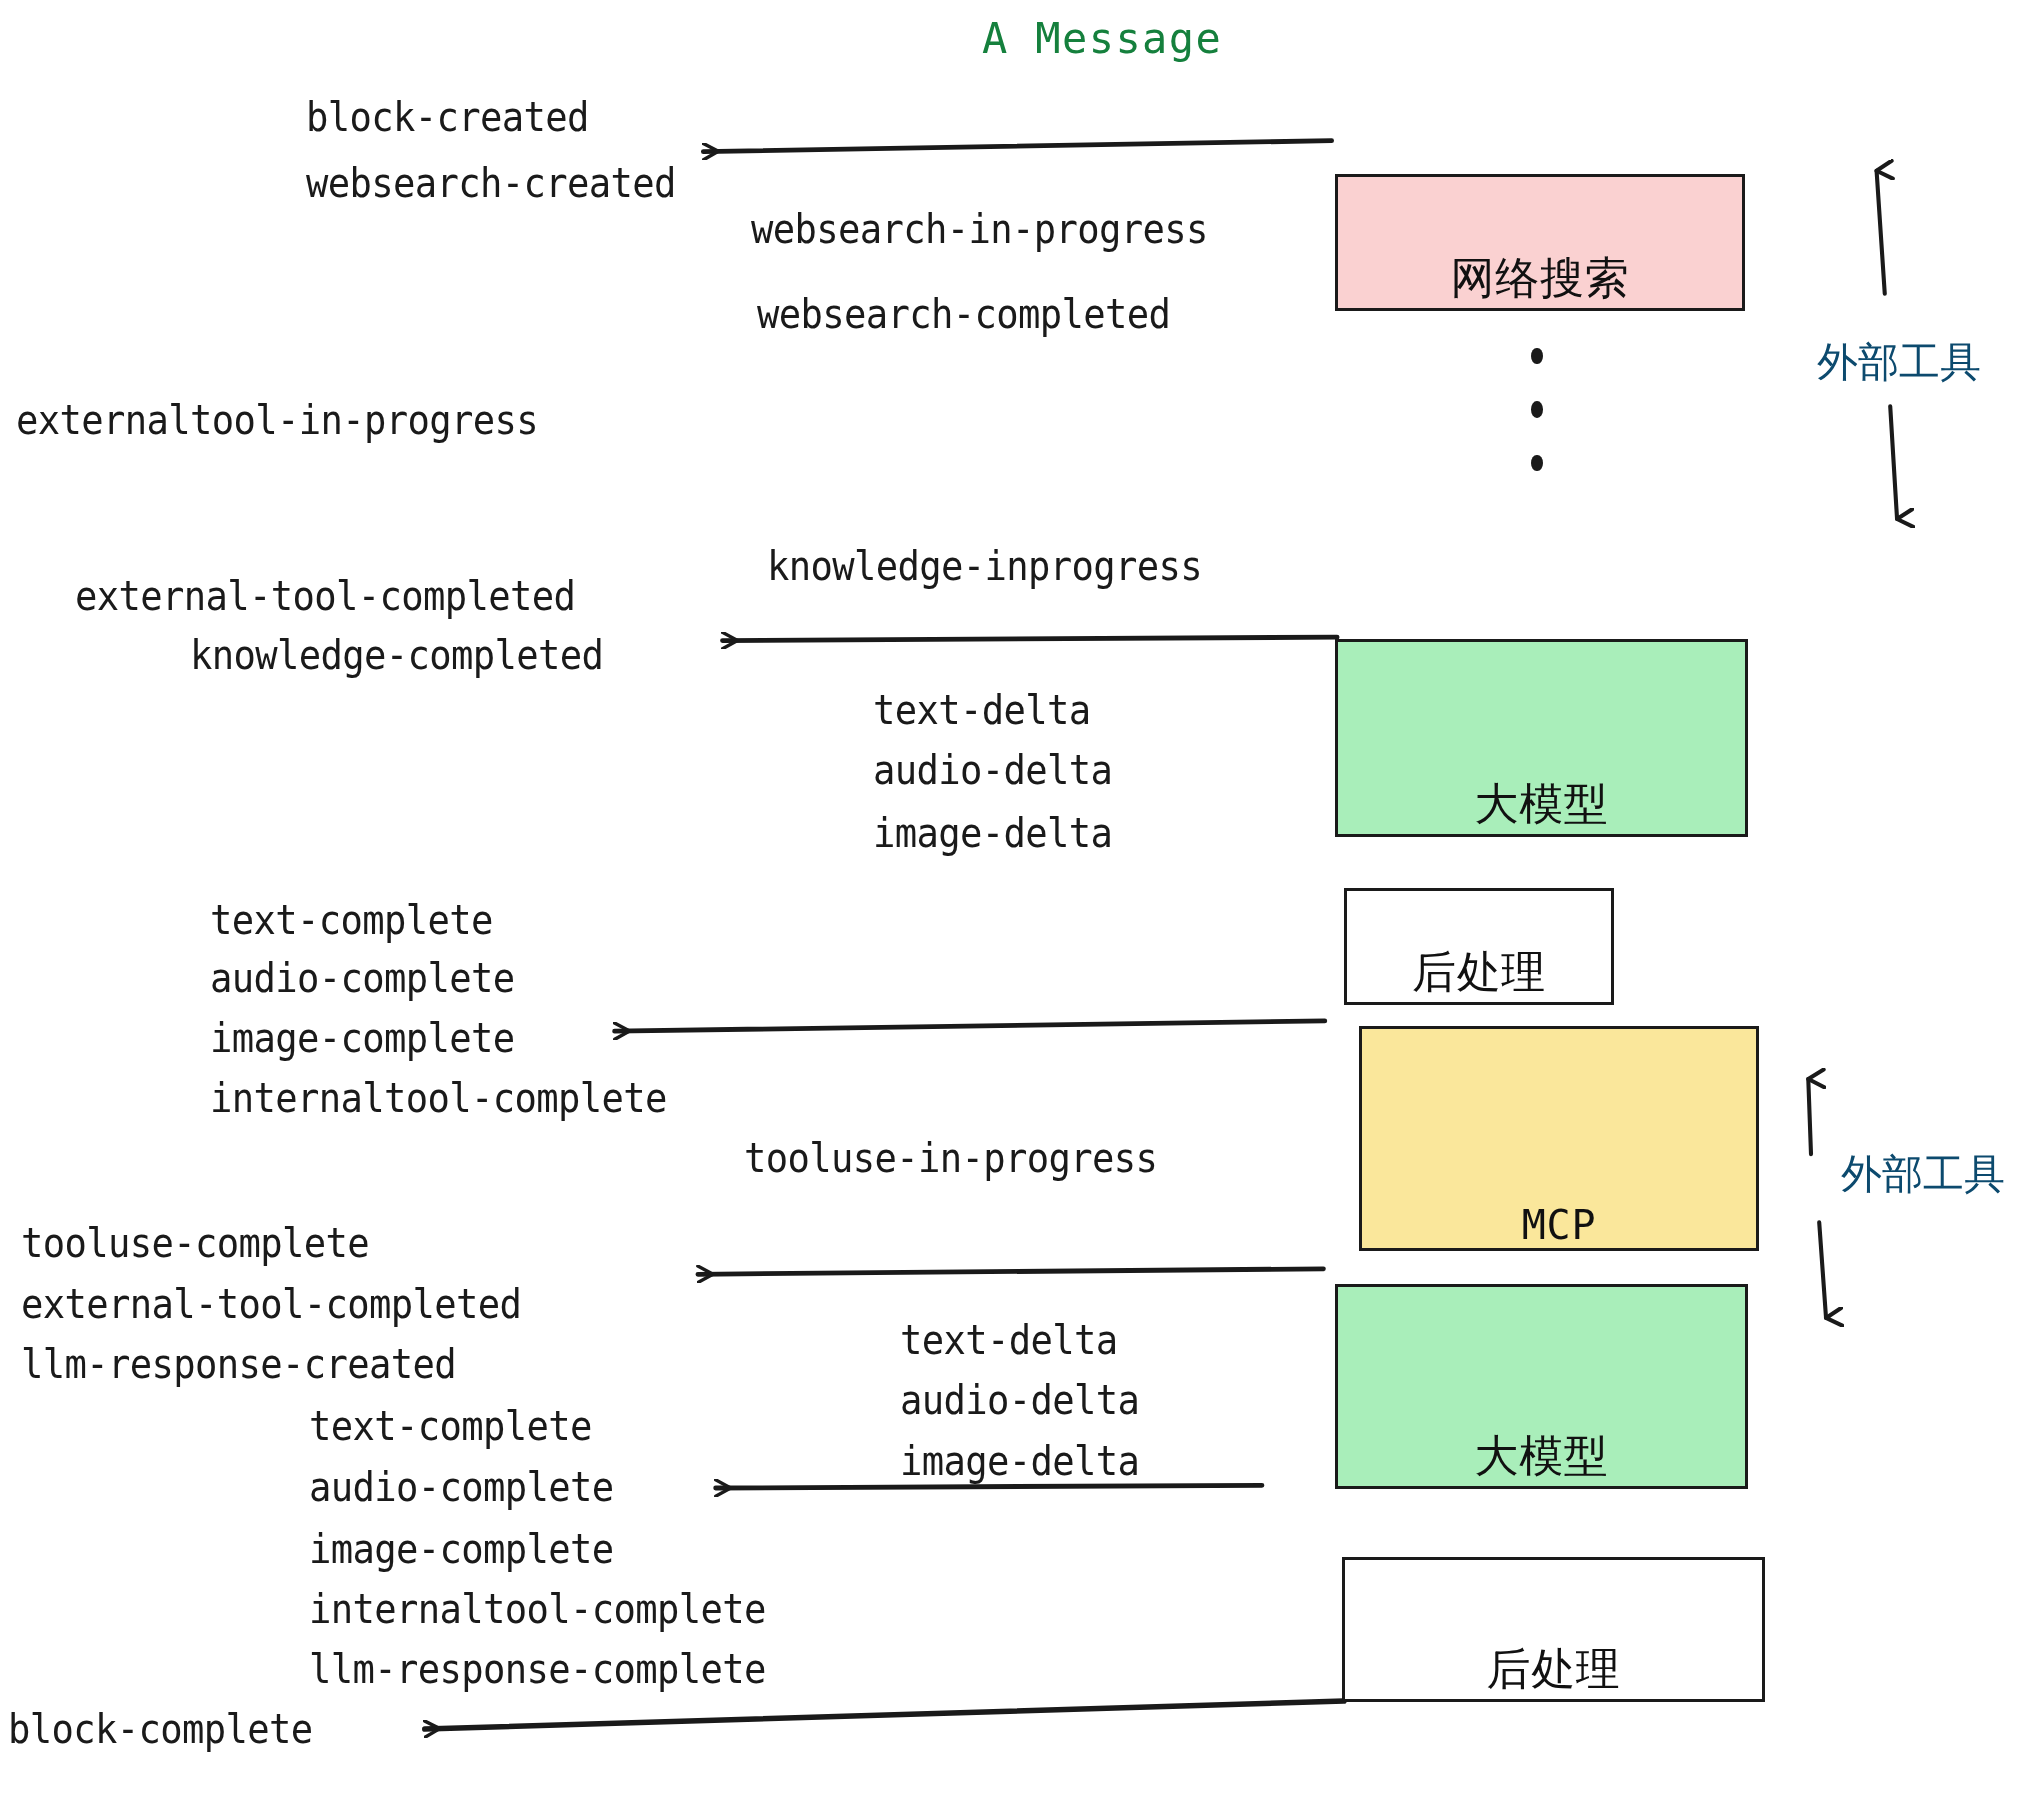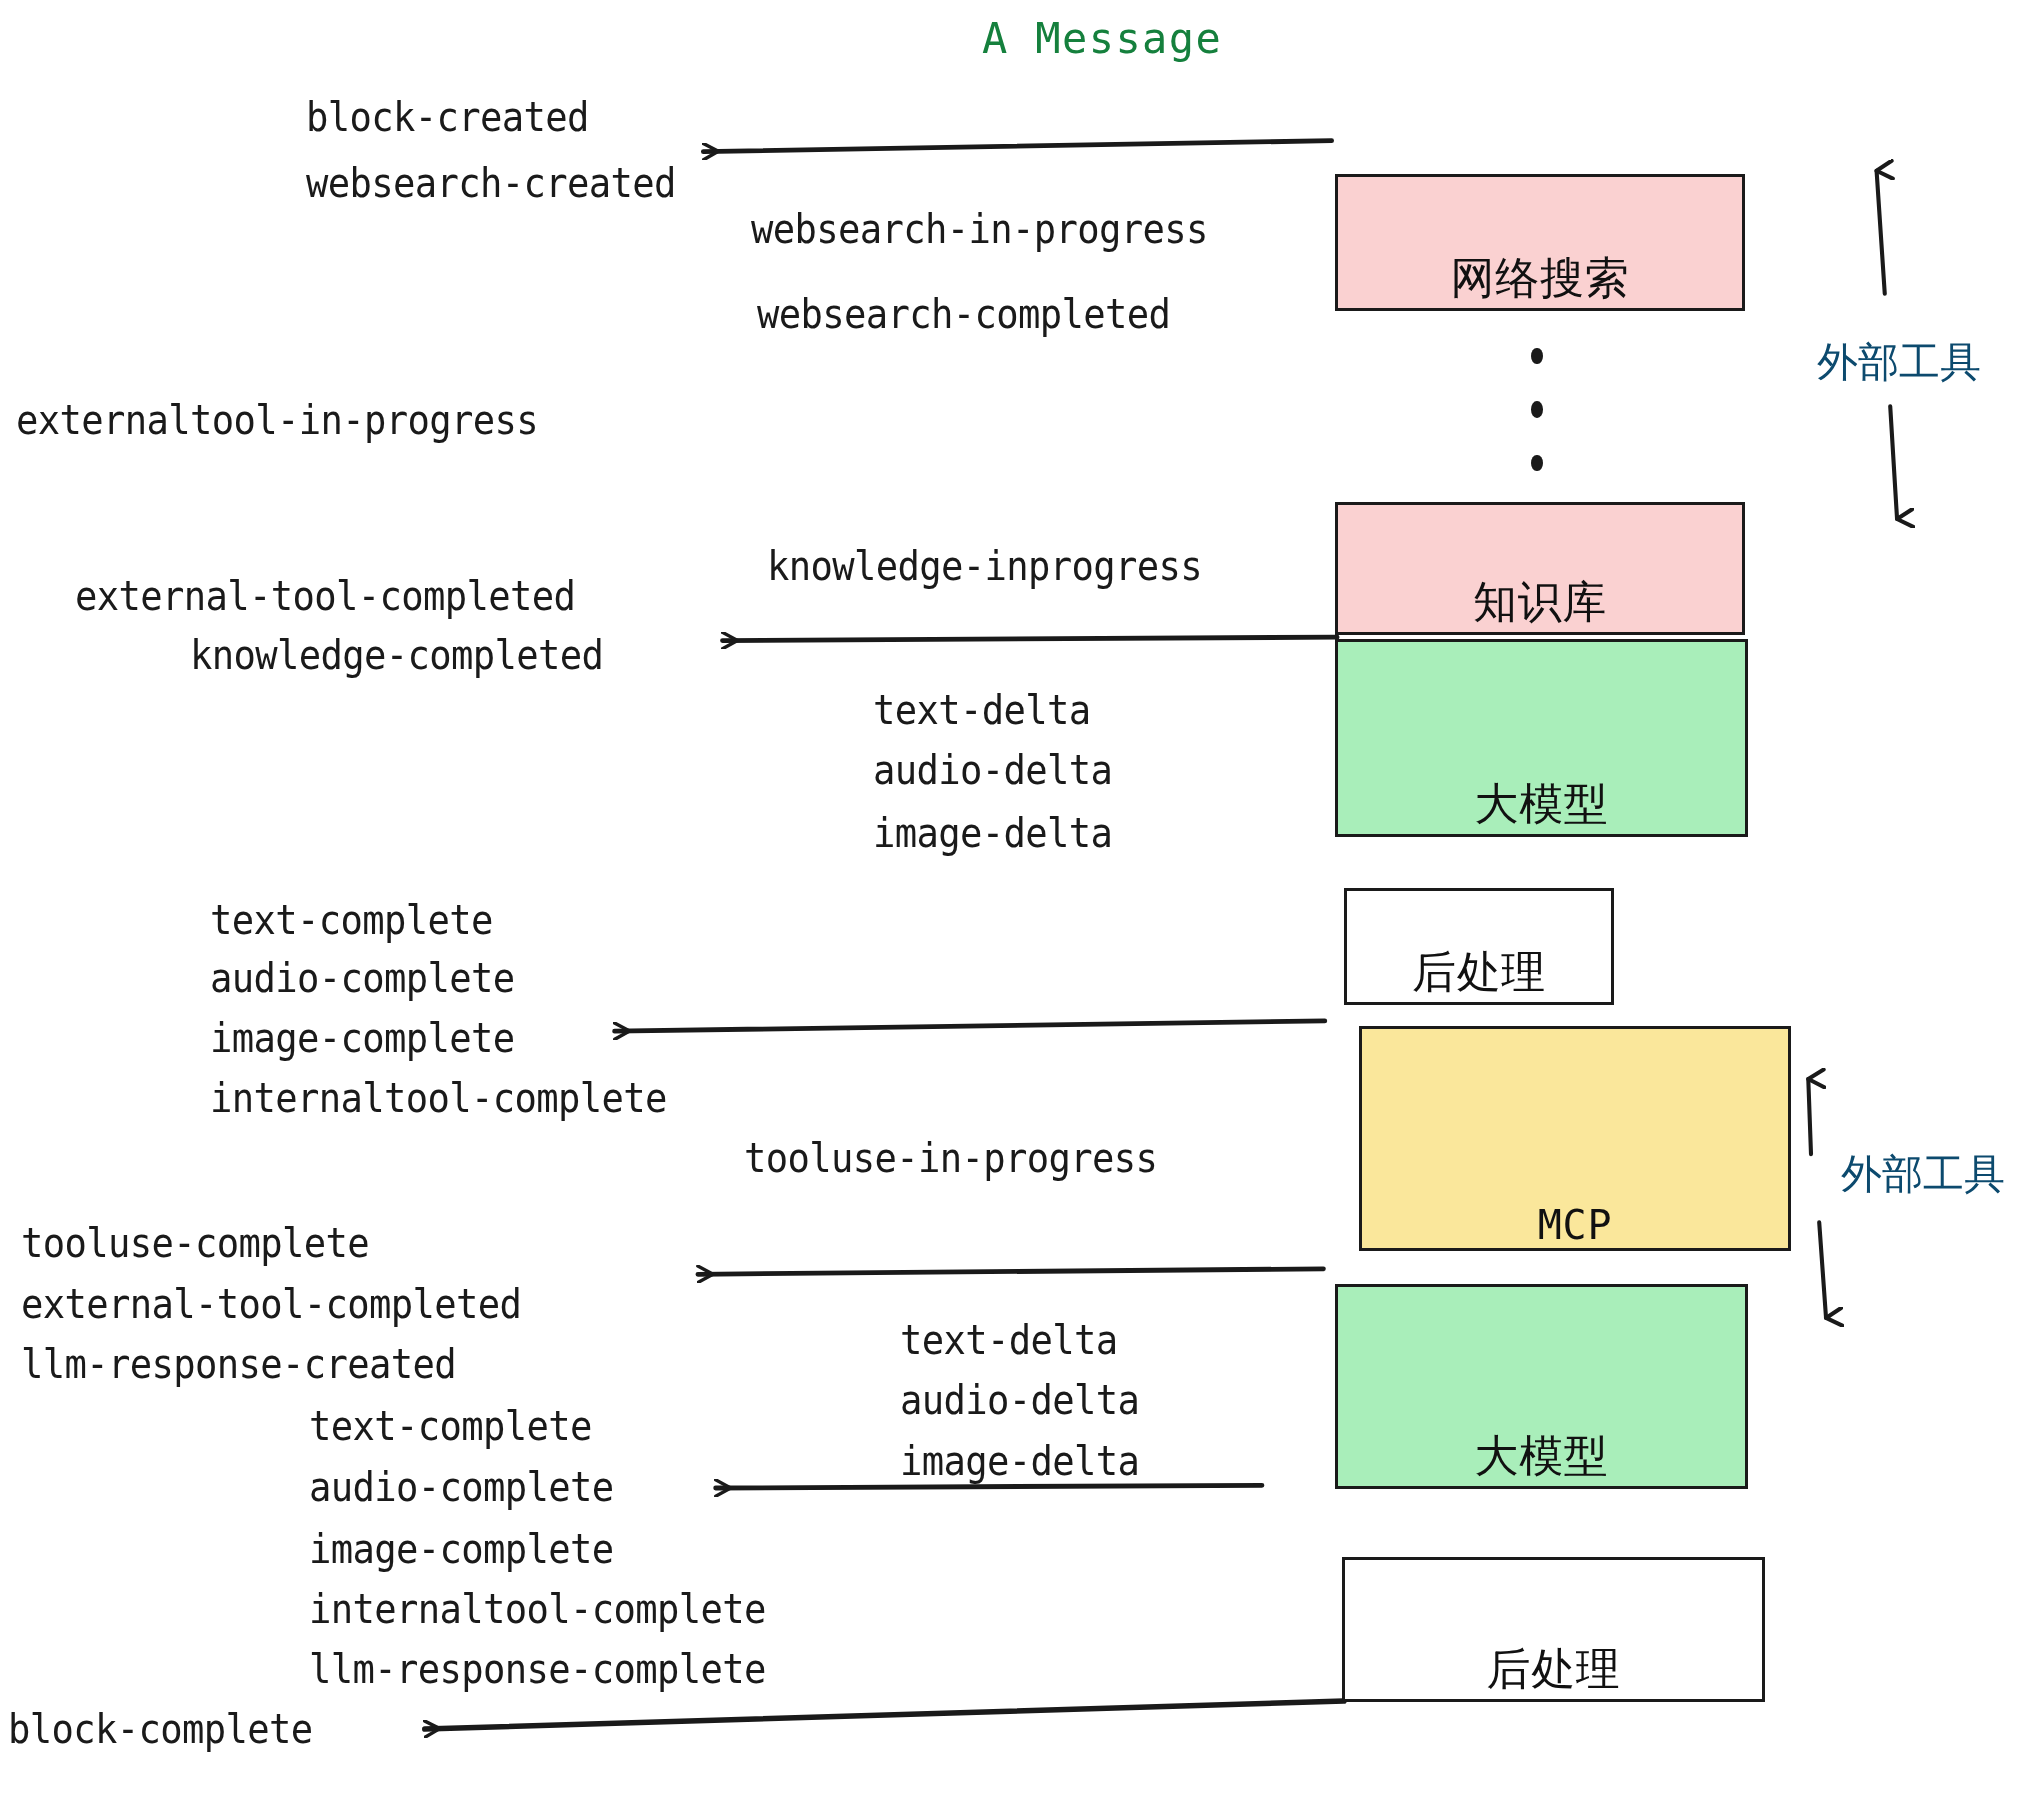--- a/index.html
+++ b/index.html
@@ -119,33 +119,30 @@
   <div class="box" style="left:1335px;top:174px;width:410px;height:137px;background:#fad1d1;">
     <span>网络搜索</span>
   </div>
 
   <div class="dots" style="left:1530px;top:348px;width:13.7px;height:123px;">
     <i></i>
       <i></i>
       <i></i>
   </div>
 
-  <div class="box" style="left:1335px;top:502px;width:410px;height:133px;background:#fad1d1;">
-    <span>知识库</span>
-  </div>
 
   <div class="box" style="left:1335px;top:639px;width:413px;height:198px;background:#a9eeba;">
     <span>大模型</span>
   </div>
 
   <div class="box" style="left:1344px;top:888px;width:270px;height:117px;background:#ffffff;">
     <span>后处理</span>
   </div>
 
-  <div class="box mono" style="left:1359px;top:1026px;width:432px;height:225px;background:#fae79b;">
+  <div class="box mono" style="left:1359px;top:1026px;width:400px;height:225px;background:#fae79b;">
     <span>MCP</span>
   </div>
 
   <div class="box" style="left:1335px;top:1284px;width:413px;height:205px;background:#a9eeba;">
     <span>大模型</span>
   </div>
 
   <div class="box" style="left:1342px;top:1557px;width:423px;height:145px;background:#ffffff;">
     <span>后处理</span>
   </div>

